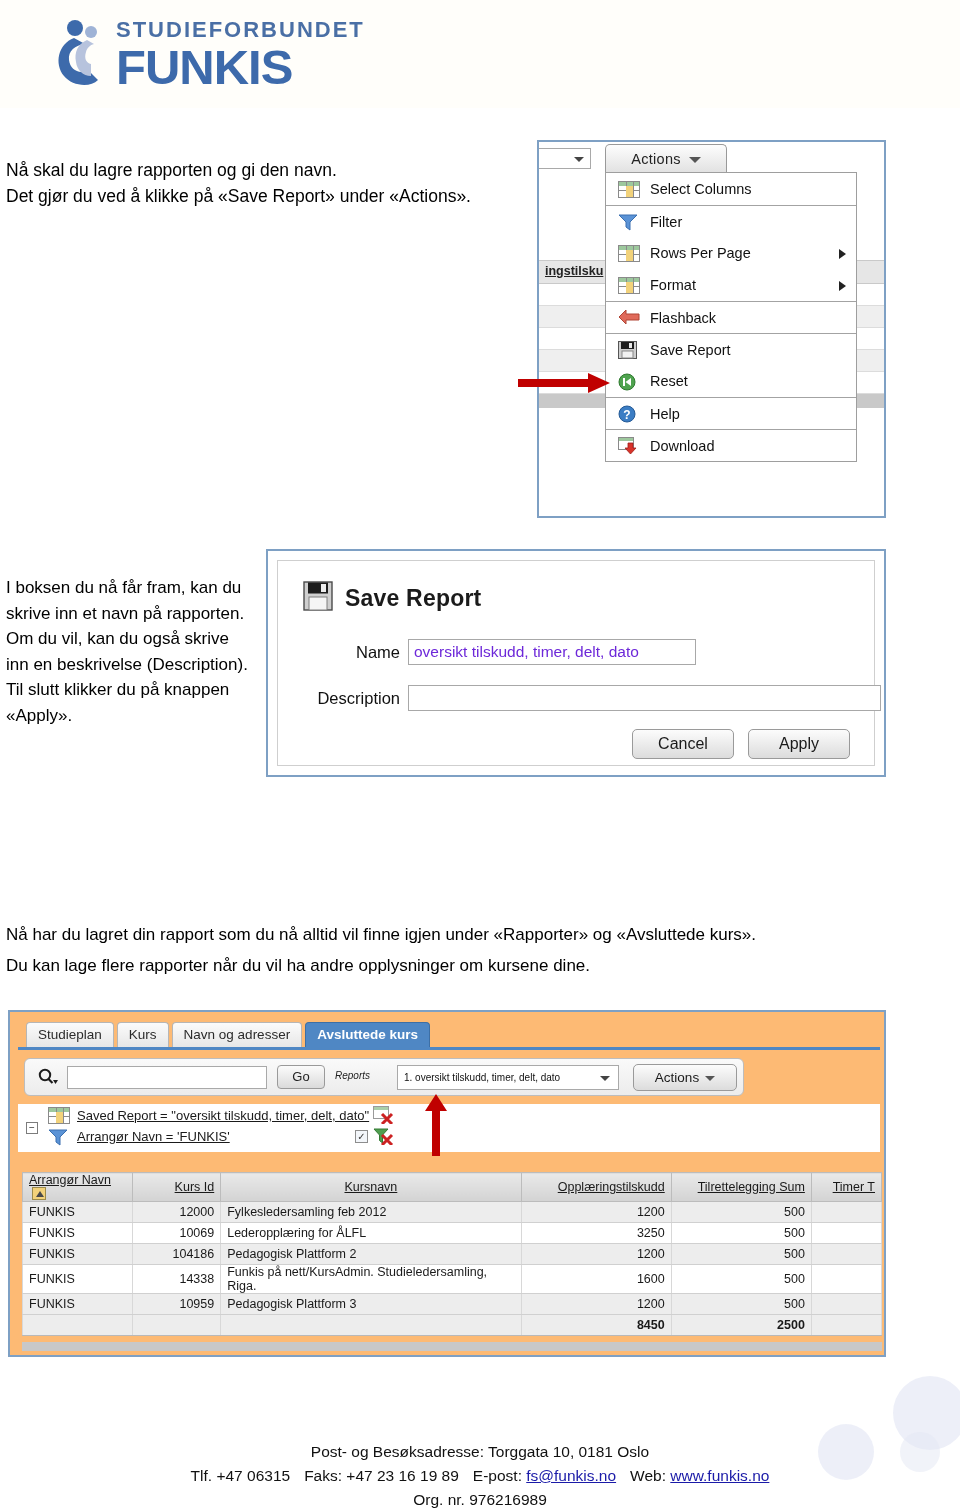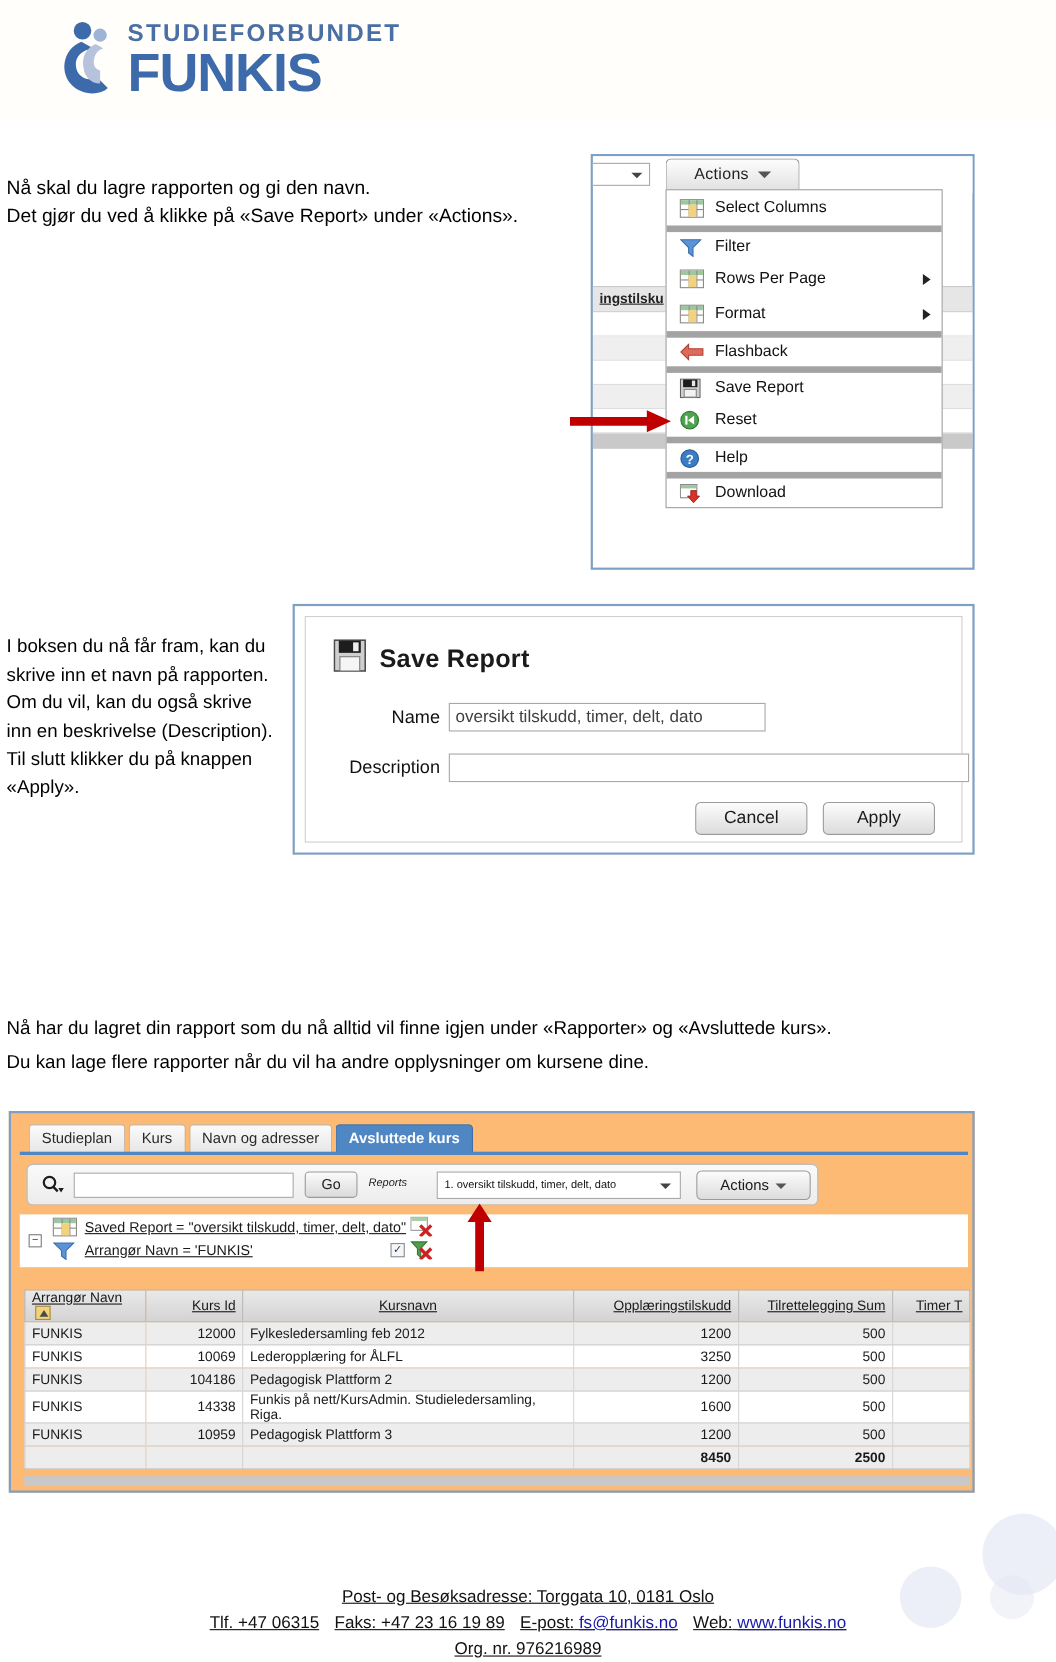--- a/index.html
+++ b/index.html
@@ -81,21 +81,21 @@
   .mi {
     display:flex; align-items:center; height:32px; padding-left:12px;
     font-size:14.5px; color:#111; position:relative;
   }
   .mi .label { margin-left:10px; }
   .mi .subarrow {
     position:absolute; right:10px; top:12px;
     width:0;height:0;border-top:5px solid transparent;border-bottom:5px solid transparent;
     border-left:7px solid #222;
   }
-  .mi-sep { border-top:6px solid #a3a3a3; }
+  .mi-sep { border-top:1px solid #a3a3a3; }
 
   
   .ic { width:22px; height:17px; flex:0 0 22px; position:relative; }
   .ic-grid { border:1px solid #8a8a8a; background:#fff; }
   .ic-grid::before{content:"";position:absolute;left:0;top:0;width:100%;height:4px;background:#9dc89d;}
   .ic-grid::after{content:"";position:absolute;left:7px;top:4px;width:7px;height:11px;background:#f2d27a;}
   .ic-grid .v1{position:absolute;left:7px;top:0;width:1px;height:100%;background:#8a8a8a;}
   .ic-grid .v2{position:absolute;left:14px;top:0;width:1px;height:100%;background:#8a8a8a;}
   .ic-grid .h1{position:absolute;left:0;top:8px;width:100%;height:1px;background:#8a8a8a;}
 
@@ -114,21 +114,21 @@
     border:1px solid #cfcfcf; background:#fff;
   }
   .s2-title { position:absolute; left:25px; top:20px; display:flex; align-items:center; }
   .s2-title .t { font-size:23px; font-weight:bold; color:#1b1b1b; margin-left:12px; letter-spacing:.2px;}
   .s2-row { position:absolute; display:flex; align-items:center; }
   .s2-name-row { left:25px; top:78px; }
   .s2-desc-row { left:25px; top:124px; }
   .s2-lbl { font-size:16.5px; color:#111; width:105px; text-align:right; padding-right:8px; }
   .s2-input {
     border:1px solid #a8a8a8; background:#fff; height:26px;
-    font-size:15.5px; color:#404040; padding:0 5px; line-height:26px;
+    font-size:15.5px; color:#6d28d9; padding:0 5px; line-height:26px;
     font-family:"Liberation Sans", sans-serif;
   }
   .s2-input-name { width:288px; }
   .s2-input-desc { width:473px; }
   .s2-btns { position:absolute; right:24px; top:168px; display:flex; gap:14px; }
   .s2-btn {
     min-width:102px; height:30px; line-height:28px; text-align:center;
     border:1px solid #9a9a9a; border-radius:5px;
     background:linear-gradient(#fcfcfc,#dcdcdc);
     font-size:16px; color:#1a1a1a;
@@ -234,21 +234,21 @@
   .sortmark::after{
     content:""; position:absolute; left:3px; top:3px;
     width:0;height:0;border-left:4px solid transparent;border-right:4px solid transparent;
     border-bottom:6px solid #4a4a4a;
   }
   .s3-botbar { position:absolute; left:12px; top:330px; width:860px; height:9px; background:#c8c8c8; }
 
   
   .footer {
     position:absolute; left:0; top:1440px; width:960px; text-align:center;
-    font-size:15.5px; color:#111; line-height:24px;text-decoration:underline;
+    font-size:15.5px; color:#111; line-height:24px;
   }
   .footer a { color:#1a1aa8; text-decoration:underline; }
   .f-line2 .seg { margin-right:14px; }
 </style>
 </head>
 <body>
 
 <div class="page">
 
   <div class="topband"></div>

